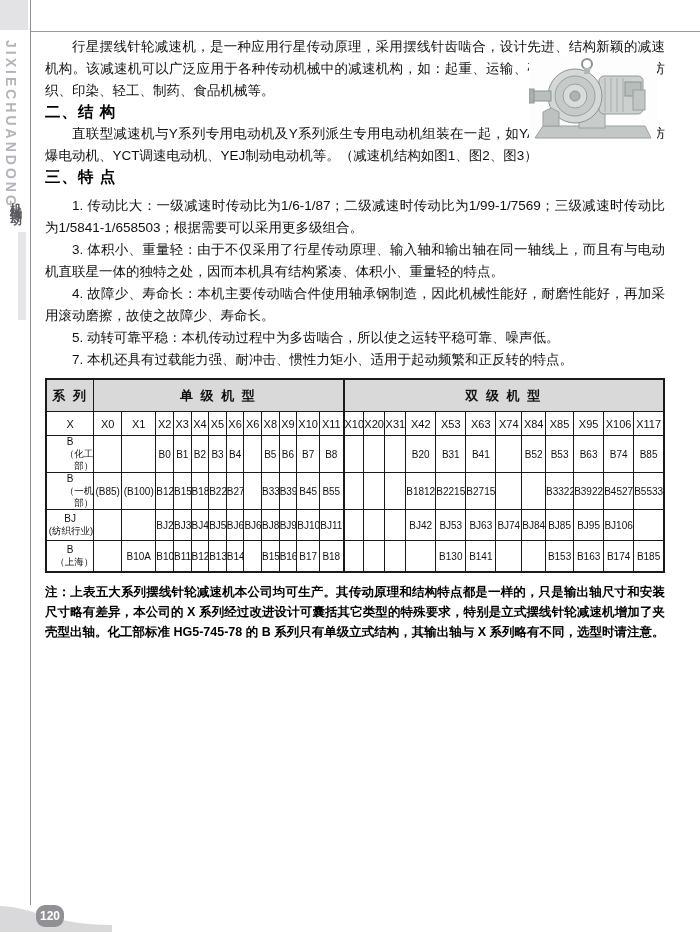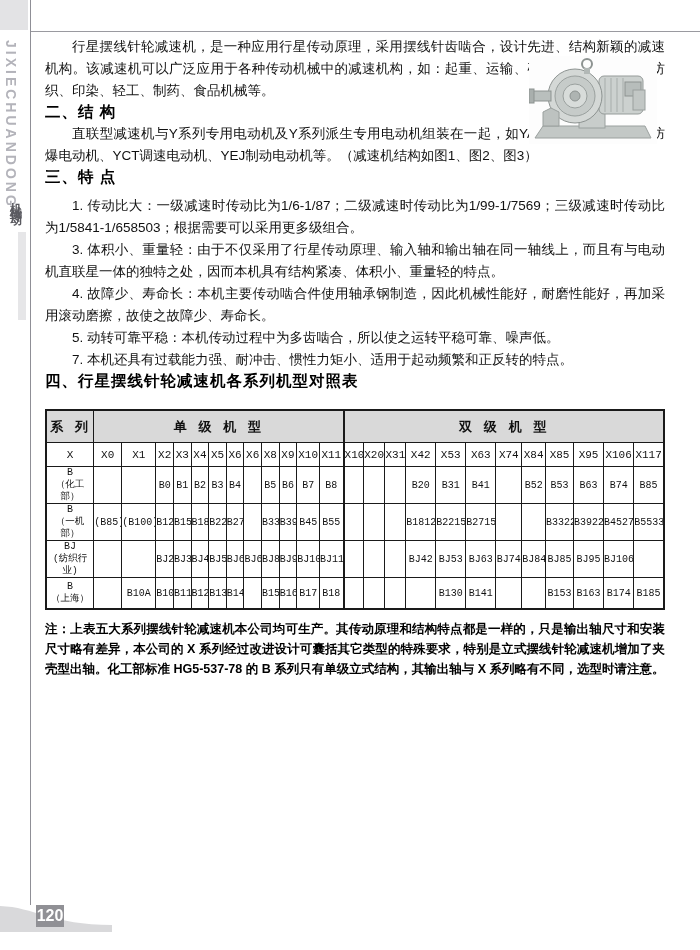--- a/index.html
+++ b/index.html
@@ -10,48 +10,48 @@
   .corner-box{position:absolute;left:0;top:0;width:28px;height:30px;background:#e3e3e5;}
   .v-rule{position:absolute;left:30px;top:0;width:1px;height:905px;background:#8f8f96;}
   .h-rule{position:absolute;left:31px;top:31px;right:0;height:1px;background:#9a9aa0;}
   .brand-vert{position:absolute;left:3px;top:40px;writing-mode:vertical-rl;
               font-weight:bold;font-size:14px;letter-spacing:3px;color:#b3b3ba;}
   .cat-vert{position:absolute;left:7px;top:192px;writing-mode:vertical-rl;
             font-size:12px;letter-spacing:4px;color:#5a5a60;font-weight:bold;}
   .side-bar{position:absolute;left:18px;top:232px;width:8px;height:88px;background:#e6e6e8;}
   .swoosh{position:absolute;left:0;top:892px;width:112px;height:40px;}
   .pageno{position:absolute;left:36px;top:905px;width:28px;height:22px;
-          background:var(--pageno-bg,#909095);color:#fff;font-size:16px;font-weight:bold;
-          display:flex;align-items:center;justify-content:center;}
+          background:var(--pageno-bg,#909095);color:#fff;font-size:12px;font-weight:bold;
+          display:flex;align-items:center;justify-content:center;border-radius:9px;}
 
   
   .content{position:absolute;left:45px;top:36px;width:620px;}
   .doc-title{margin:10px 130px 0 40px;text-align:center;font-size:28px;font-weight:bold;
              letter-spacing:2px;white-space:nowrap;}
   .photo{position:absolute;right:8px;top:20px;width:128px;height:88px;}
   h2.sec{margin:0;font-size:15.5px;font-weight:bold;letter-spacing:1px;color:#000;}
   .sec1{margin-top:32px;}
   .sec2{margin-top:14px;}
   .sec3{margin-top:9px;}
   .sec4{margin-top:9px;}
   p.body,p.feat{margin:0;font-size:13.5px;line-height:22px;text-align:justify;
                 text-indent:2em;color:#111;}
   .p-gap{margin-top:7px;}
 
   
-  table.model{width:100%;border-collapse:collapse;table-layout:fixed;margin-top:17px;
-              border:2px solid #1a1a1a;font-family:Liberation Mono, monospace;}
+  table.model{width:100%;border-collapse:collapse;table-layout:fixed;margin-top:7px;
+              border:2px solid #1a1a1a;}
   table.model th,table.model td{border:1px solid #1a1a1a;padding:0;text-align:center;
               vertical-align:middle;overflow:hidden;font-weight:normal;}
   tr.grp-row th{height:31px;background:var(--table-header-bg,#d9d9d9);
                 font-size:13px;font-weight:bold;letter-spacing:2px;}
   tr.x-row th{height:23px;font-size:11px;}
   tr.m-row td,tr.m-row th{height:30px;font-size:10px;}
   th.series-lbl{font-size:12px;line-height:12px;}
-  th.series-lbl .l2{font-size:9.5px;}
+  th.series-lbl .l2{font-size:9.5px;text-align:right;}
   .dbl{border-left:2px solid #1a1a1a !important;}
 
   
   p.note{margin:9px 0 0 0;font-size:12.5px;font-weight:bold;line-height:20px;
          text-align:justify;color:#000;}
 </style>
 </head>
 <body>
 
 <div id="page" style="--table-header-bg: #d9d9d9; --pageno-bg: #909095; --brand-gray: #b3b3ba;">
@@ -100,21 +100,20 @@
 
     <h2 class="sec sec3">三、特  点</h2>
     <div id="features" class="p-gap">
         <p class="feat">1. 传动比大：一级减速时传动比为1/6-1/87；二级减速时传动比为1/99-1/7569；三级减速时传动比为1/5841-1/658503；根据需要可以采用更多级组合。</p>
         <p class="feat">3. 体积小、重量轻：由于不仅采用了行星传动原理、输入轴和输出轴在同一轴线上，而且有与电动机直联星一体的独特之处，因而本机具有结构紧凑、体积小、重量轻的特点。</p>
         <p class="feat">4. 故障少、寿命长：本机主要传动啮合件使用轴承钢制造，因此机械性能好，耐磨性能好，再加采用滚动磨擦，故使之故障少、寿命长。</p>
         <p class="feat">5. 动转可靠平稳：本机传动过程中为多齿啮合，所以使之运转平稳可靠、噪声低。</p>
         <p class="feat">7. 本机还具有过载能力强、耐冲击、惯性力矩小、适用于起动频繁和正反转的特点。</p>
       </div>
 
-    <h2 class="sec sec4">四、行星摆线针轮减速机各系列机型对照表</h2>
 
     <table class="model">
       <colgroup id="cols">
           <col style="width: 46px;">
           <col style="width: 27px;">
           <col style="width: 33px;">
           <col style="width: 17px;">
           <col style="width: 17px;">
           <col style="width: 17px;">
           <col style="width: 17px;">
@@ -288,15 +287,15 @@
             <td></td>
             <td></td>
             <td>B153</td>
             <td>B163</td>
             <td>B174</td>
             <td>B185</td>
           </tr>
         </tbody>
     </table>
 
-    <p class="note">注：上表五大系列摆线针轮减速机本公司均可生产。其传动原理和结构特点都是一样的，只是输出轴尺寸和安装尺寸略有差异，本公司的 X 系列经过改进设计可囊括其它类型的特殊要求，特别是立式摆线针轮减速机增加了夹壳型出轴。化工部标准 HG5-537-78 的 B 系列只有单级立式结构，其输出轴与 X 系列略有不同，选型时请注意。</p>
+    <p class="note">注：上表五大系列摆线针轮减速机本公司均可生产。其传动原理和结构特点都是一样的，只是输出轴尺寸和安装尺寸略有差异，本公司的 X 系列经过改进设计可囊括其它类型的特殊要求，特别是立式摆线针轮减速机增加了夹壳型出轴。化工部标准 HG5-745-78 的 B 系列只有单级立式结构，其输出轴与 X 系列略有不同，选型时请注意。</p>
   </div>
 </div>
 
 </body></html>

